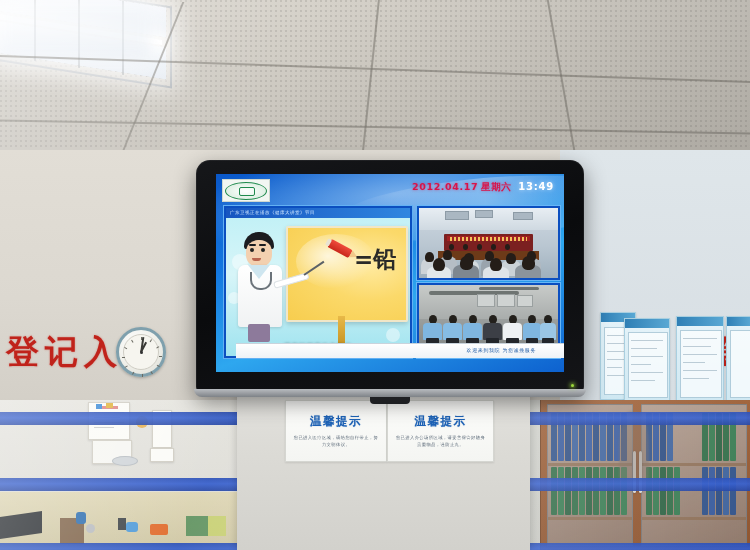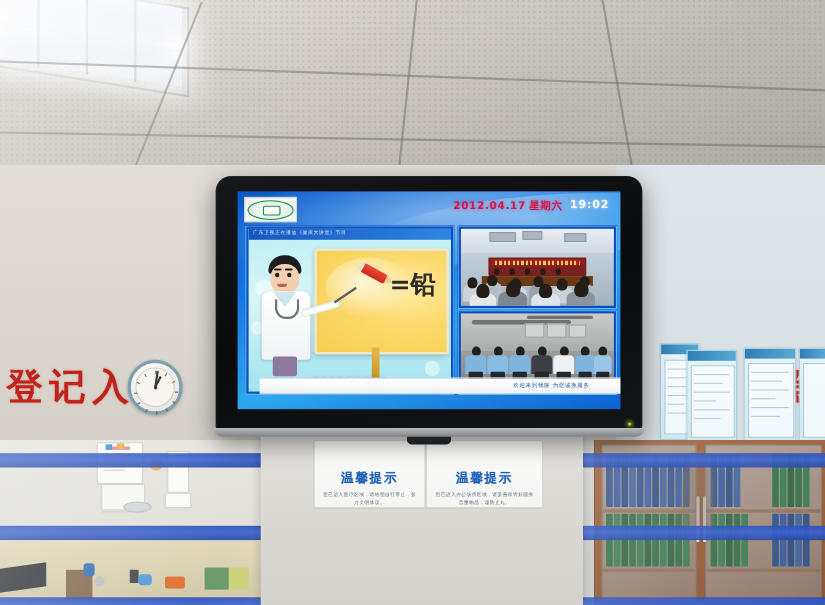--- a/index.html
+++ b/index.html
@@ -149,21 +149,21 @@
   }
   .poster{
     position:absolute;top:8px;height:60px;
     background:linear-gradient(180deg,#fdfdfb 0%,#f4f5f2 100%);
     border:1px solid #d5d6d1;
     box-shadow:0 1px 2px rgba(0,0,0,.10);
     text-align:center;
   }
   .poster-title{
     color:#1d62b6;font-weight:bold;font-size:11.5px;letter-spacing:1.5px;
-    margin-top:26px;
+    margin-top:13px;
     text-shadow:0 0 1px rgba(29,98,182,.5);
   }
   .poster-body{
     color:#5d6b7a;font-size:4.3px;line-height:1.7;margin-top:5px;padding:0 7px;
     letter-spacing:.4px;
   }
 
   
   .tv{
     position:absolute;left:196px;top:160px;width:388px;height:234px;
@@ -558,21 +558,21 @@
     <div class="screen">
       <div class="screen-swoosh"></div>
       <div class="screen-swoosh2"></div>
 
       <div class="sig-logo">
         <div class="sig-logo-emblem"></div>
       </div>
       <div class="sig-date">
         <span>2012.04.17</span><span class="sig-weekday">星期六</span>
       </div>
-      <div class="sig-time">19:02</div>
+      <div class="sig-time">13:49</div>
 
       <div class="panel-left">
         <div class="cartoon">
           <div class="cartoon-banner">广东卫视正在播放《健康大讲堂》节目</div>
           <div class="bubble" style="left:6px;top:46px;width:16px;height:16px;"></div>
           <div class="bubble" style="left:18px;top:66px;width:9px;height:9px;"></div>
           <div class="bubble" style="left:2px;top:84px;width:12px;height:12px;"></div>
           <div class="bubble" style="left:160px;top:120px;width:14px;height:14px;"></div>
 
           <div class="whiteboard">

